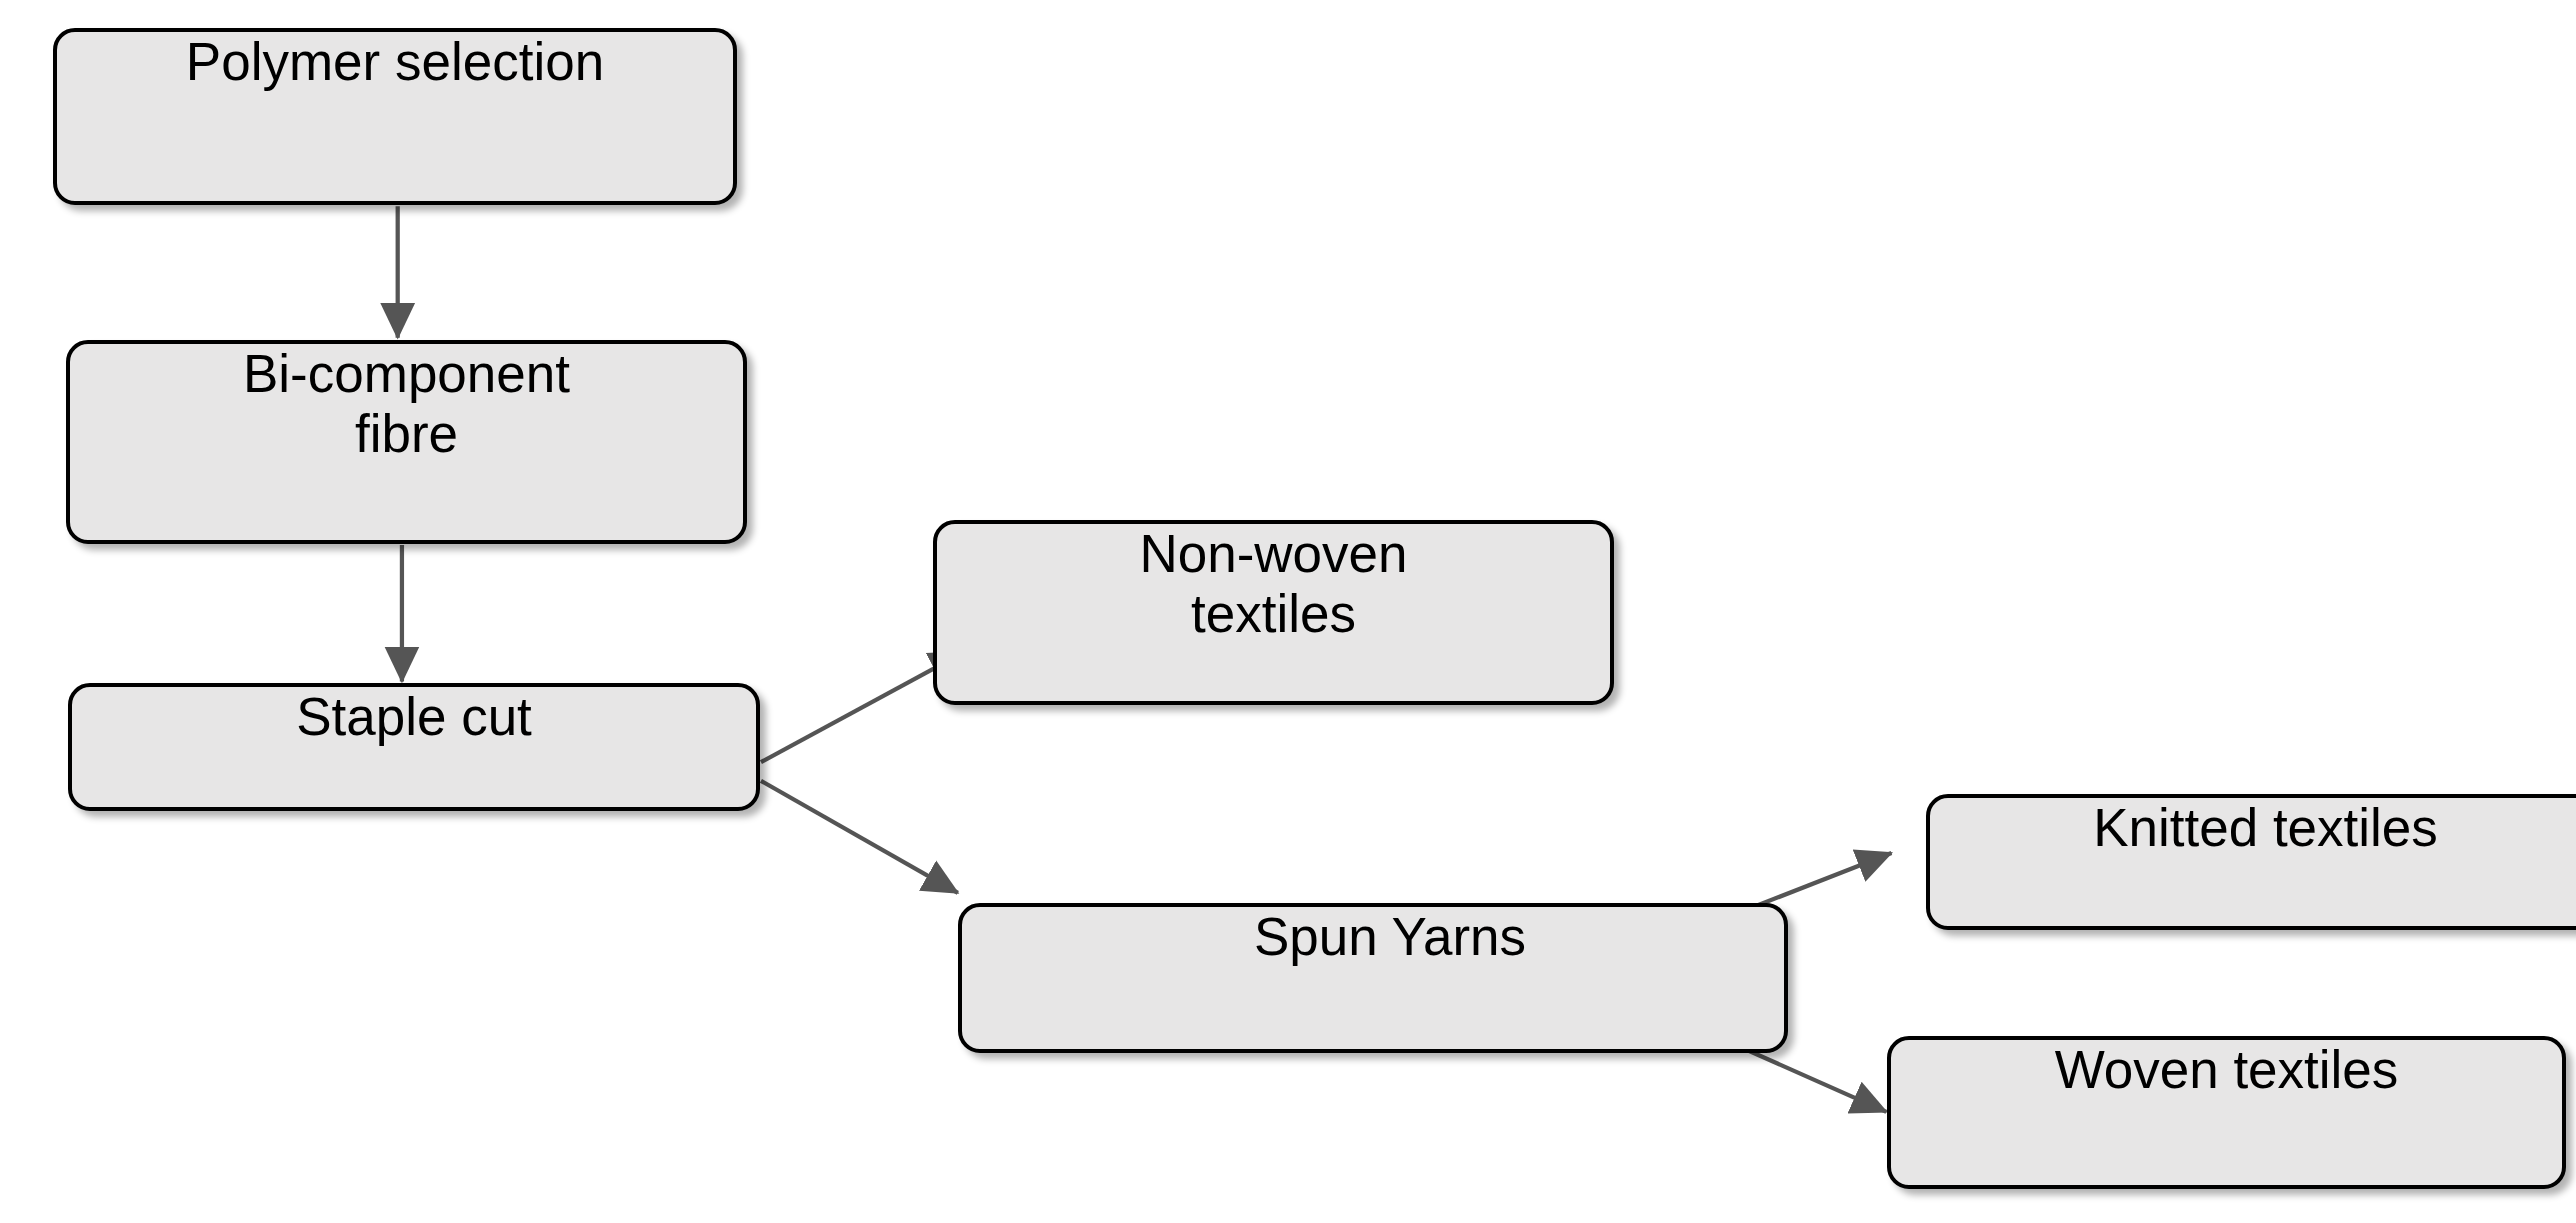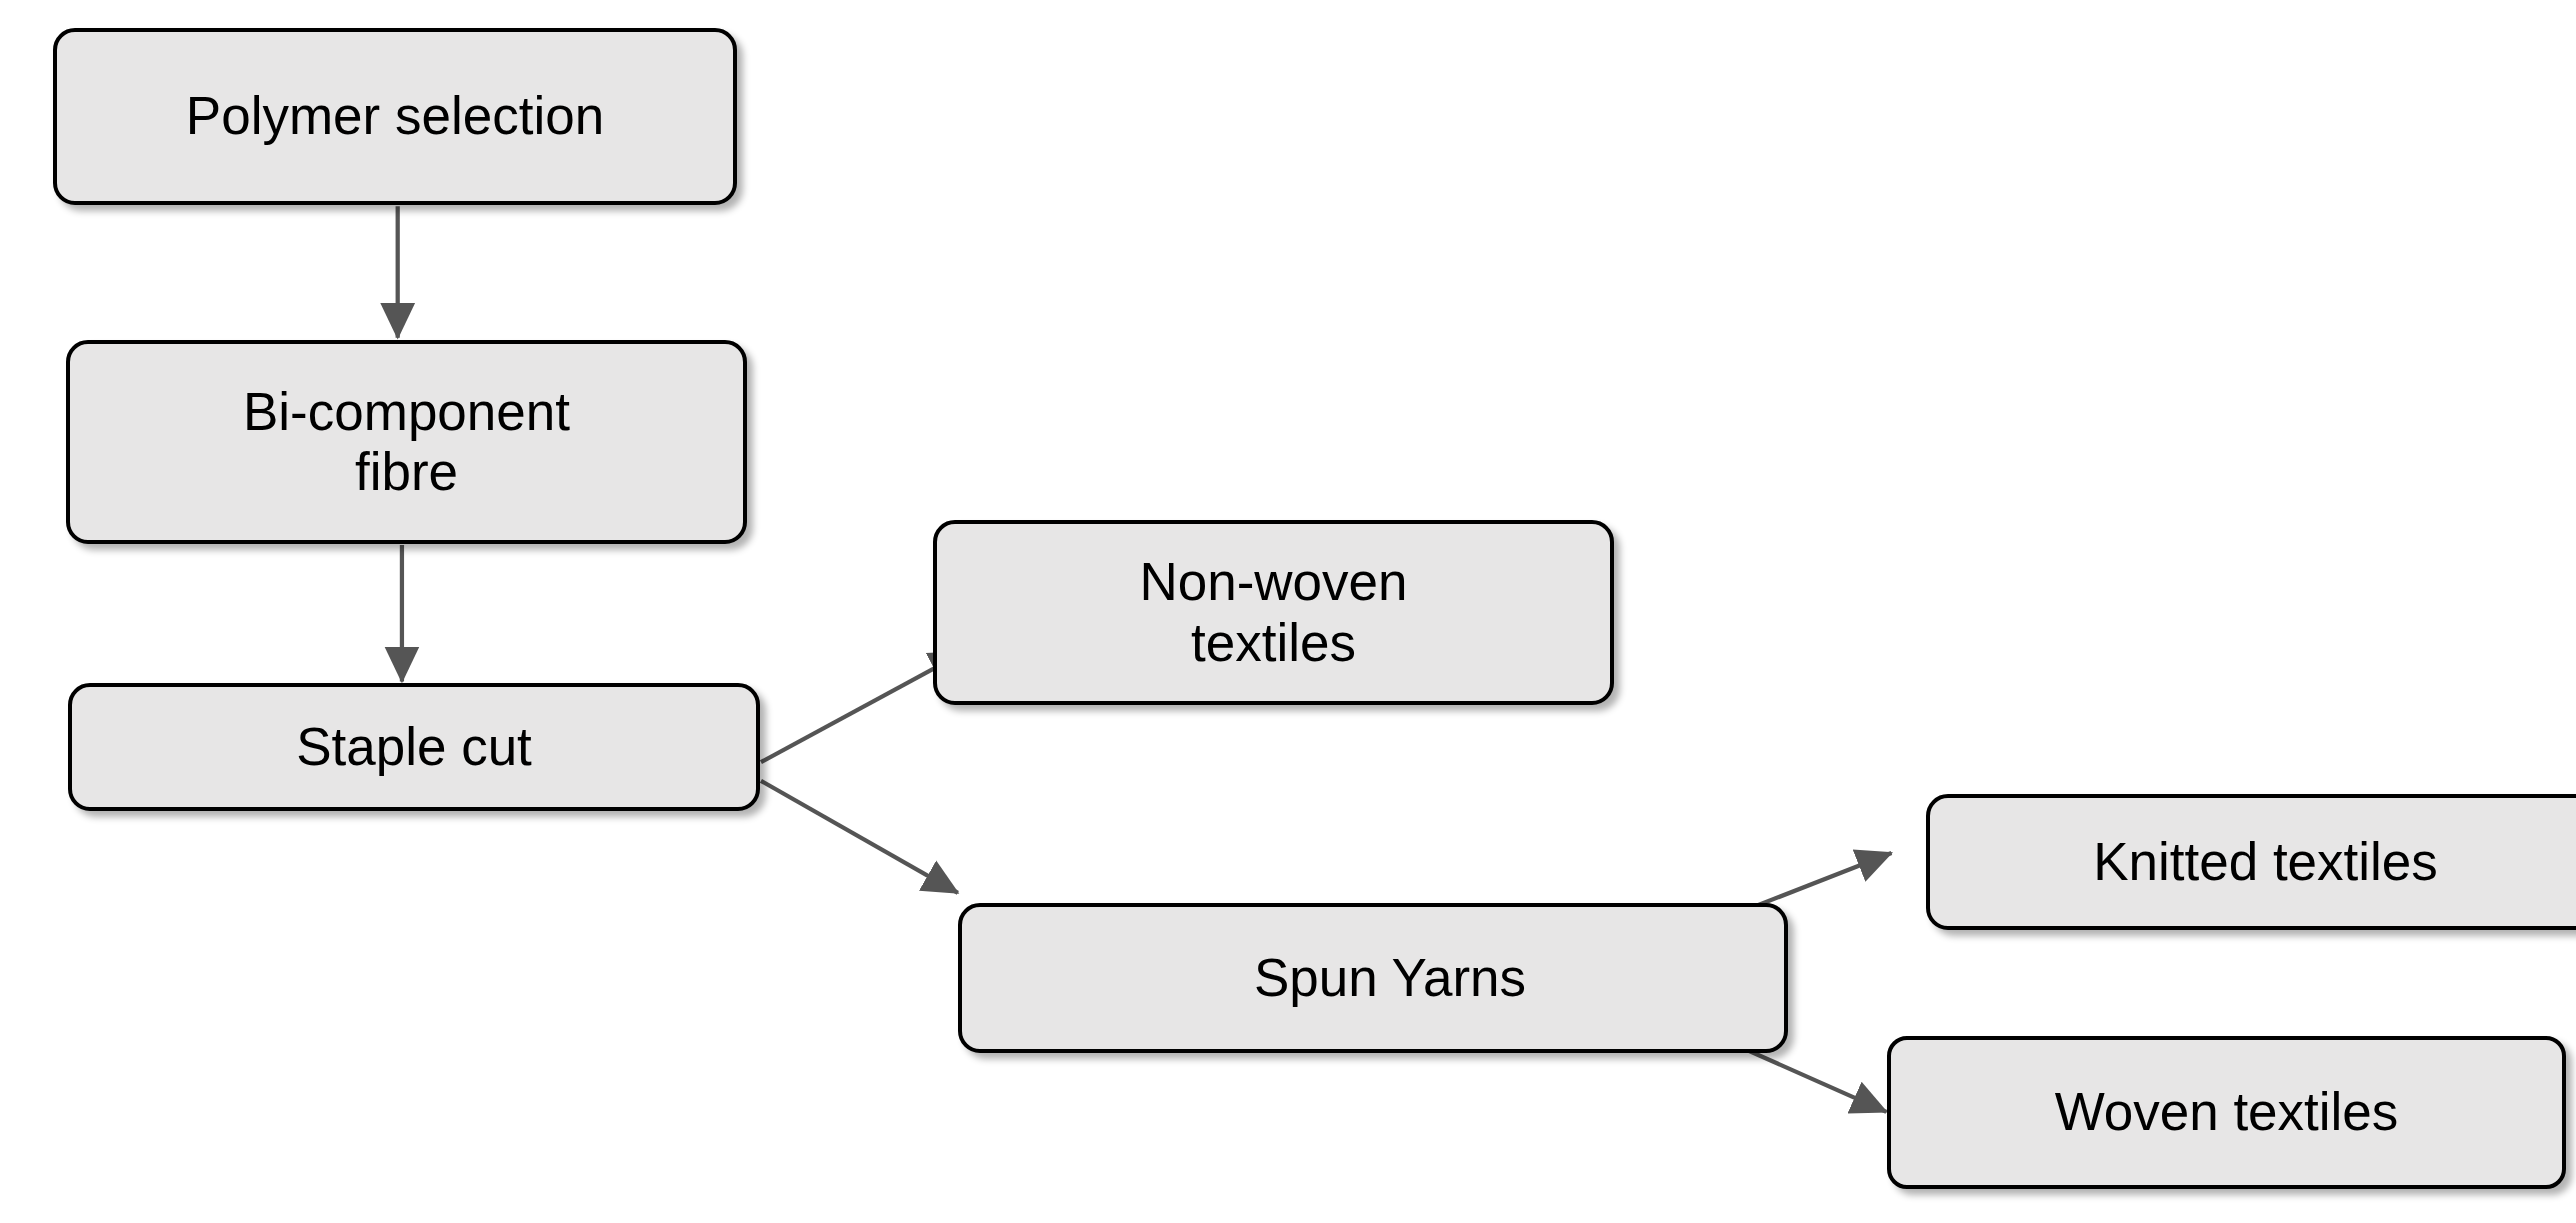--- a/index.html
+++ b/index.html
@@ -27,41 +27,40 @@
     pointer-events: none;
   }
   .node {
     position: absolute;
     box-sizing: border-box;
     background: #e7e6e6;
     border: 4.2px solid #000000;
     border-radius: 22px;
     box-shadow: 6px 6px 7.6px rgba(0, 0, 0, 0.30);
     display: flex;
-    align-items: center;
     justify-content: center;
     text-align: center;
   }
   .node-label {
     font-family: "Liberation Sans", sans-serif;
     color: #000000;
     font-size: 53px;
     line-height: 1.14;
     letter-spacing: 0px;
     white-space: pre-line;
     padding: 0 12px;
   }
   
   #node-polymer-selection   { left: 53px;   top: 28px;   width: 684px; height: 177px; }
   #node-bicomponent-fibre   { left: 66px;   top: 340px;  width: 681px; height: 204px; }
   #node-staple-cut          { left: 68px;   top: 683px;  width: 692px; height: 128px; }
   #node-nonwoven-textiles   { left: 908px; top: 520px;  width: 681px; height: 185px; margin-left: 25px; }
   #node-spun-yarns          { left: 958px; top: 903px; width: 830px; height: 150px; padding-left: 34px; }
   #node-knitted-textiles    { left: 1893px; top: 794px;  width: 679px; height: 136px; margin-left: 33px; }
-  #node-woven-textiles      { left: 1887px; top: 1036px; width: 679px; height: 153px; border-radius: 20px; }
+  #node-woven-textiles      { left: 1887px; top: 1036px; width: 679px; height: 153px; }
 </style>
 </head>
 <body>
 
 <div id="canvas">
 
   <svg id="edge-layer" viewBox="0 0 3034 1441" width="2576" height="1223" xmlns="http://www.w3.org/2000/svg">
     <defs>
       <marker id="arrowhead" markerWidth="9" markerHeight="9" refX="8.2" refY="4.5" orient="auto" markerUnits="strokeWidth">
         <path d="M 0 0.4 L 8.6 4.5 L 0 8.6 z" fill="#555555"></path>

